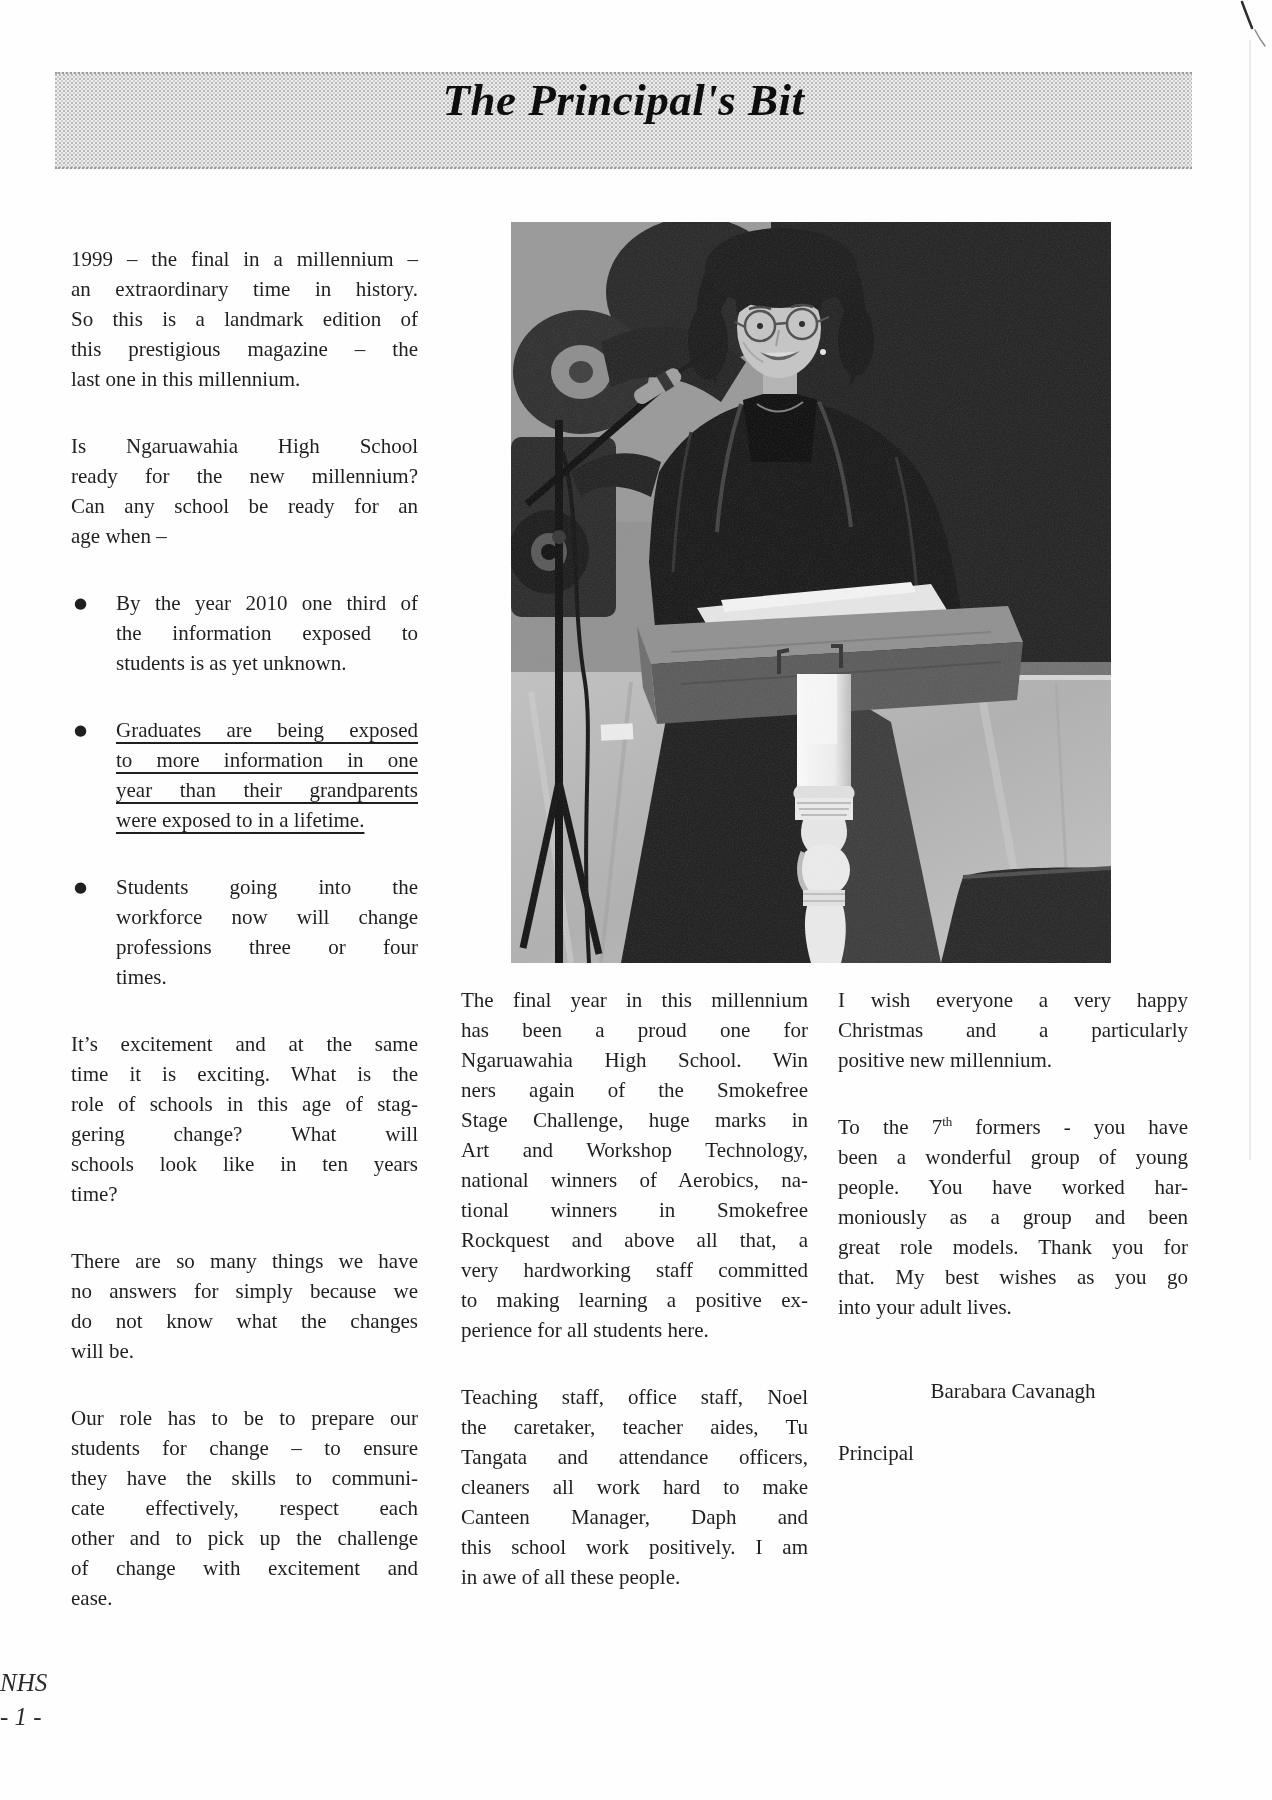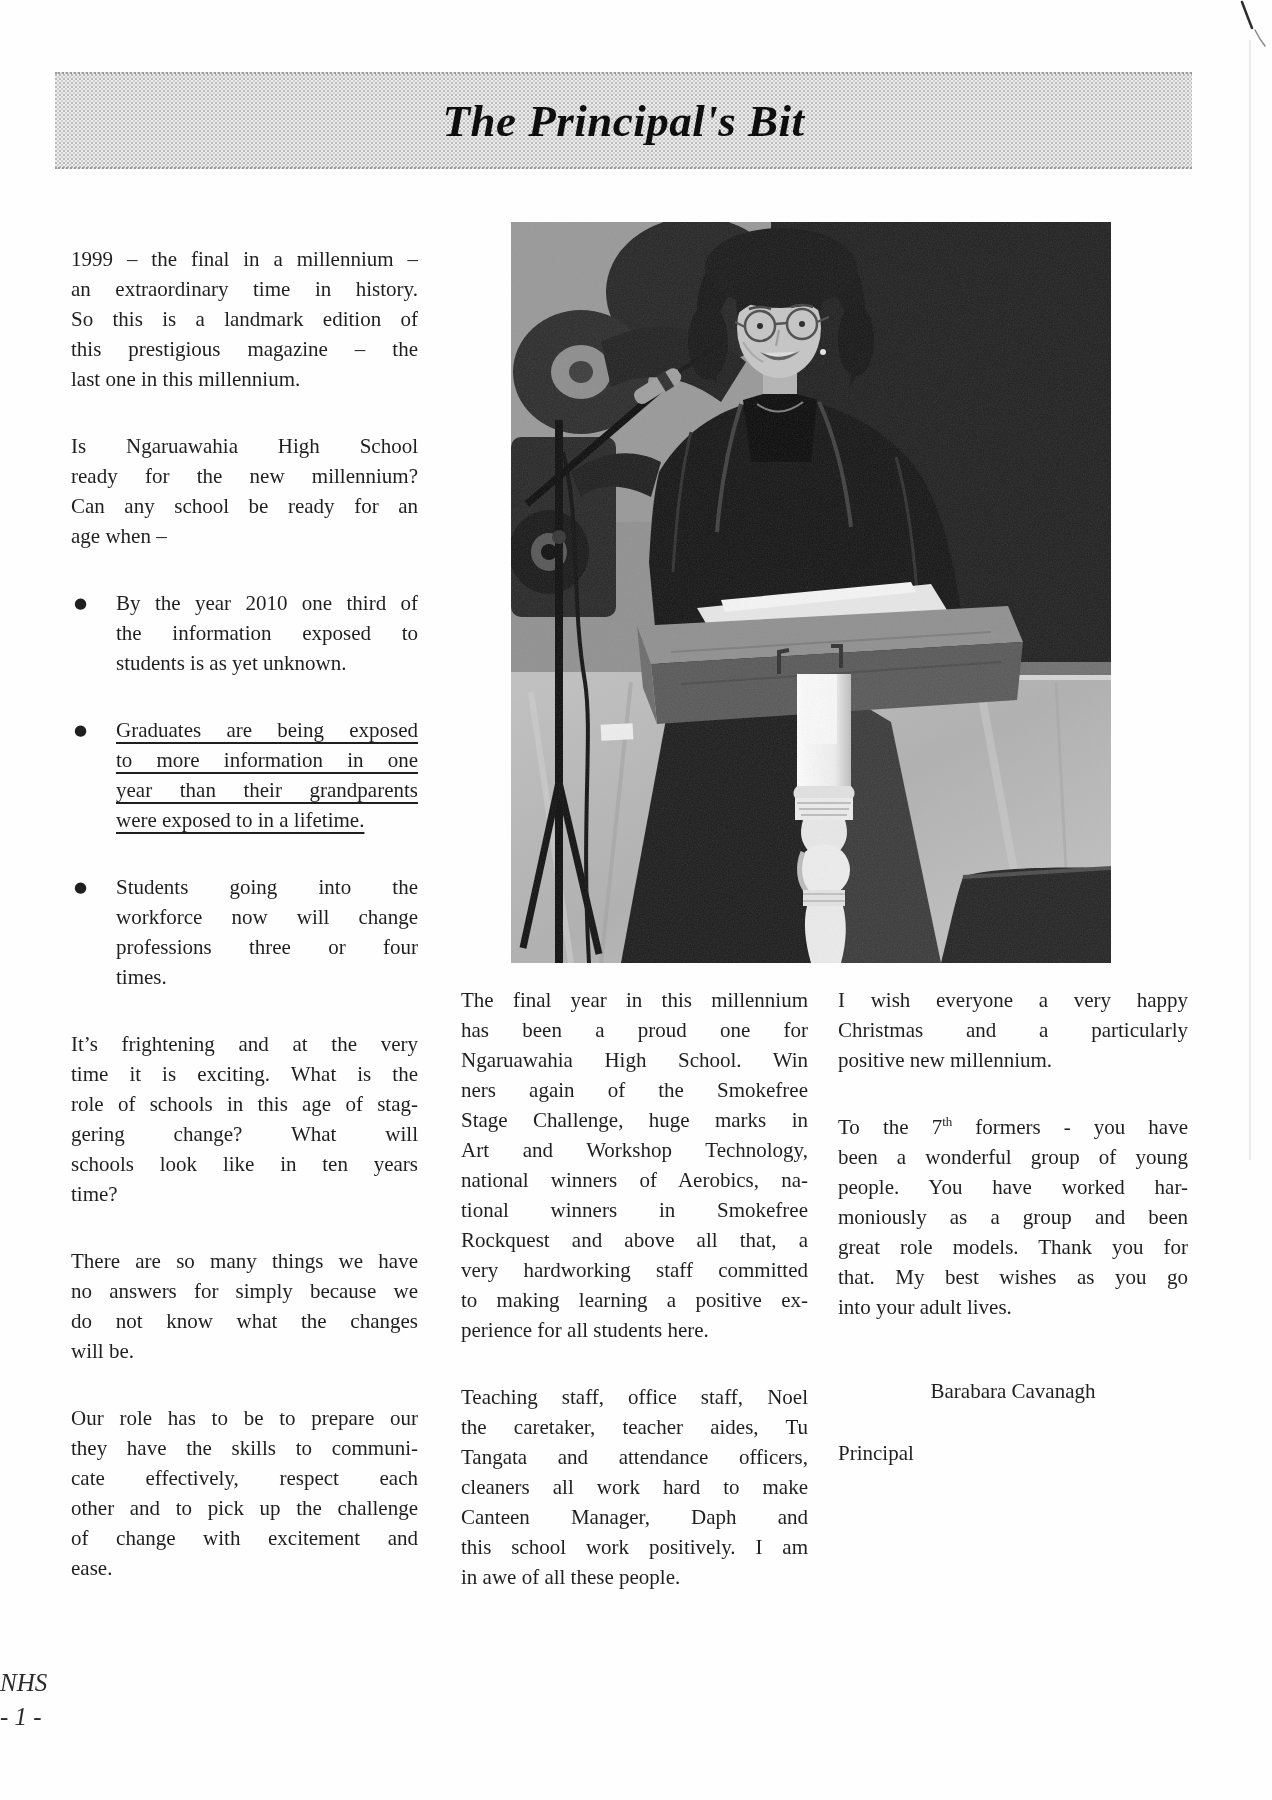--- a/index.html
+++ b/index.html
@@ -8,21 +8,21 @@
   .page{position:absolute;inset:0;background:#fefefe;}
 
   
   .banner{position:absolute;left:55px;top:72px;width:1137px;height:97px;box-sizing:border-box;
     background-color:#ececec;
     background-image:
       radial-gradient(circle at 1px 1px,#b9b9b9 0.9px,rgba(0,0,0,0) 1.1px),
       radial-gradient(circle at 3px 3px,#cfcfcf 0.9px,rgba(0,0,0,0) 1.1px);
     background-size:4px 4px;
     border-top:2px dotted #9b9b9b;border-bottom:2px dotted #9b9b9b;
-    display:flex;align-items:center;justify-content:center;}
+    display:flex;align-items:flex-start;justify-content:center;}
   .title{margin:0;font-size:45px;font-weight:bold;font-style:italic;color:#0e0e0e;letter-spacing:0.5px;}
 
   
   .col{position:absolute;width:347px;font-size:21px;line-height:30px;}
   .col-left{left:63px;top:244px;margin-left:8px;}
   .col-mid{left:450px;top:985px;margin-left:11px;}
   .col-right{left:838px;top:985px;width:350px;}
   .block{margin:0 0 37px 0;}
   .tline{text-align:justify;text-align-last:justify;}
   .tline.last{text-align-last:left;}
@@ -95,35 +95,36 @@
     <div class="bullet">
       <span class="dot">●</span>
       <div class="btext">
           <div class="tline">Students going into the</div>
           <div class="tline">workforce now will change</div>
           <div class="tline">professions three or four</div>
           <div class="tline last">times.</div>
         </div>
     </div>
     <div class="block">
-        <div class="tline">It’s frightening and at the very</div>
+        <div class="tline">It’s excitement and at the same</div>
         <div class="tline">time it is exciting. What is the</div>
         <div class="tline">role of schools in this age of stag-</div>
         <div class="tline">gering change? What will</div>
         <div class="tline">schools look like in ten years</div>
         <div class="tline last">time?</div>
       </div>
     <div class="block">
         <div class="tline">There are so many things we have</div>
         <div class="tline">no answers for simply because we</div>
         <div class="tline">do not know what the changes</div>
         <div class="tline last">will be.</div>
       </div>
     <div class="block">
         <div class="tline">Our role has to be to prepare our</div>
+        <div class="tline">students for change – to ensure</div>
         <div class="tline">they have the skills to communi-</div>
         <div class="tline">cate effectively, respect each</div>
         <div class="tline">other and to pick up the challenge</div>
         <div class="tline">of change with excitement and</div>
         <div class="tline last">ease.</div>
       </div>
   </section>
 
   <figure class="photo">
     <svg viewBox="0 0 600 741">

